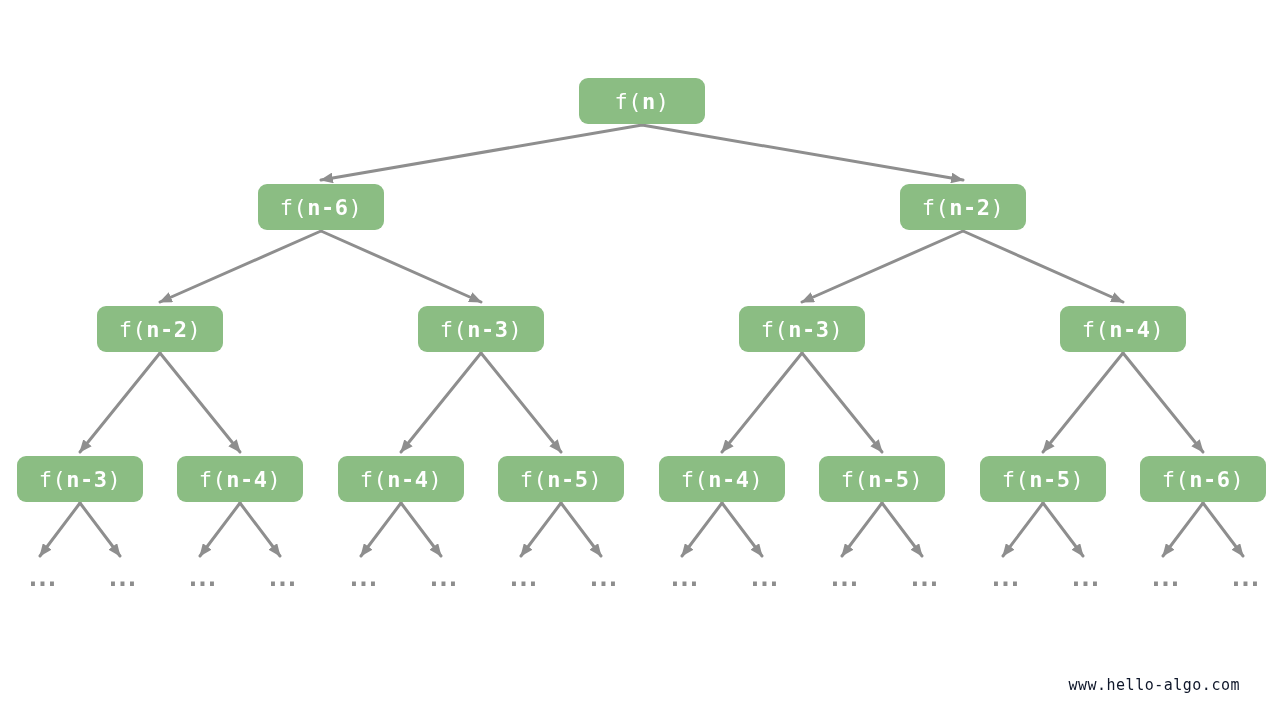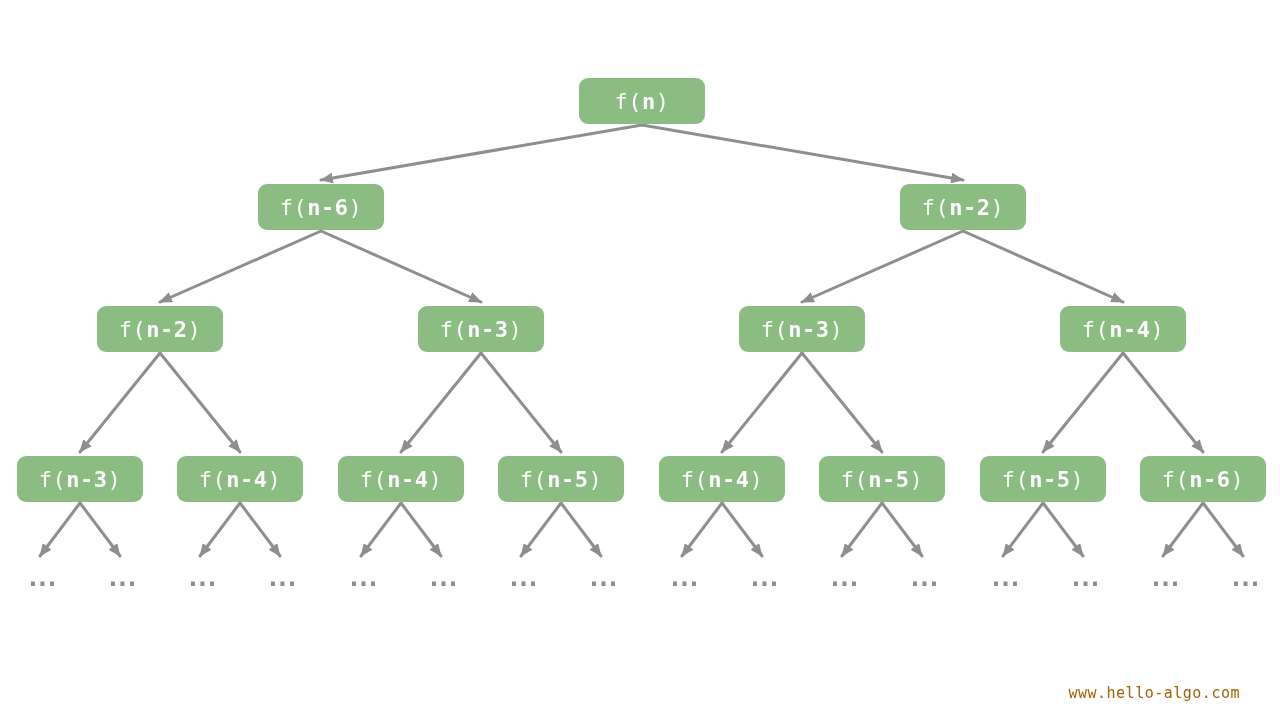--- a/index.html
+++ b/index.html
@@ -30,23 +30,22 @@
     color:#8d8d8d;
     font-weight:bold;
     font-size:24px;
     letter-spacing:-5px;
     line-height:1;
   }
   .watermark{
     position:absolute;
     right:40px;top:676px;
     font-size:15px;
-    color:#a16207;
+    color:#0f172a;
     letter-spacing:0.5px;
-    margin-top:8px;
   }
 </style>
 </head>
 <body>
 
 <div class="canvas">
 
   <svg class="edges" width="1280" height="720" viewBox="0 0 1280 720">
     <defs>
       <marker id="ah" viewBox="0 0 12 10" refX="11" refY="5" markerWidth="13" markerHeight="11" orient="auto" markerUnits="userSpaceOnUse">

